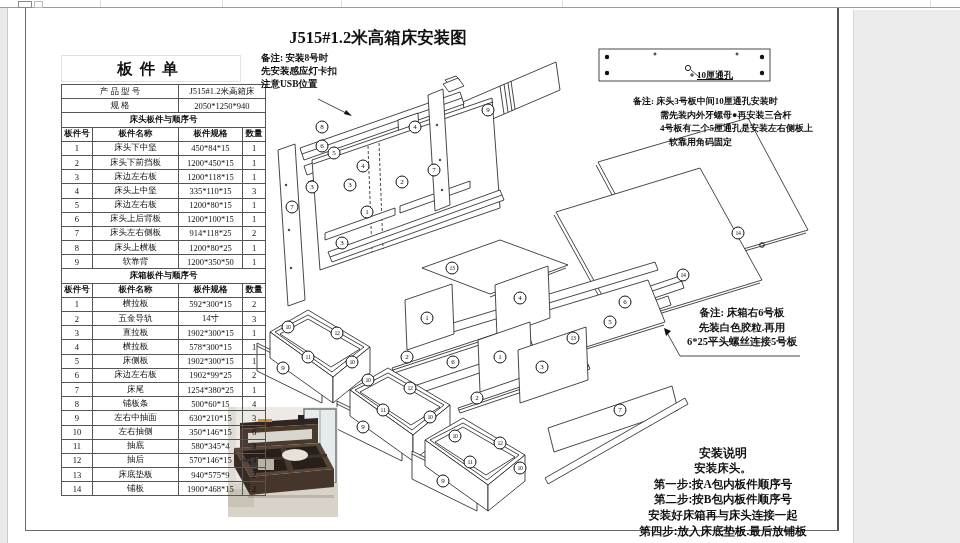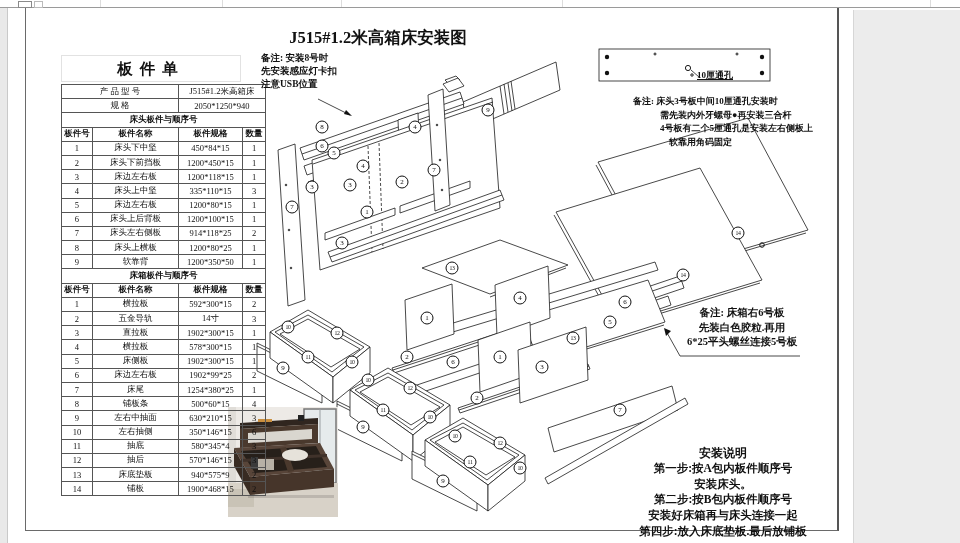--- a/index.html
+++ b/index.html
@@ -388,22 +388,22 @@
   </div>
 <div class="abs note" id="note-bedbox">
     <div>备注: 床箱右6号板</div>
     <div>先装白色胶粒.再用</div>
     <div>6*25平头螺丝连接5号板</div>
   </div>
 
 <div class="abs" id="assembly">
   <div id="assembly-title">安装说明</div>
   <div id="assembly-steps">
+      <div>安装床头。</div>
       <div>第一步:按A包内板件顺序号</div>
-      <div>安装床头。</div>
       <div>第二步:按B包内板件顺序号</div>
       <div>安装好床箱再与床头连接一起</div>
       <div>第四步:放入床底垫板.最后放铺板</div>
     </div>
 </div>
 
 <div class="abs" id="photo">
   <svg width="110" height="110" viewBox="0 0 110 110">
     <rect x="0" y="0" width="110" height="110" fill="#edeae6"></rect>
     <rect x="0" y="0" width="8" height="80" fill="#e0ddd8"></rect>

